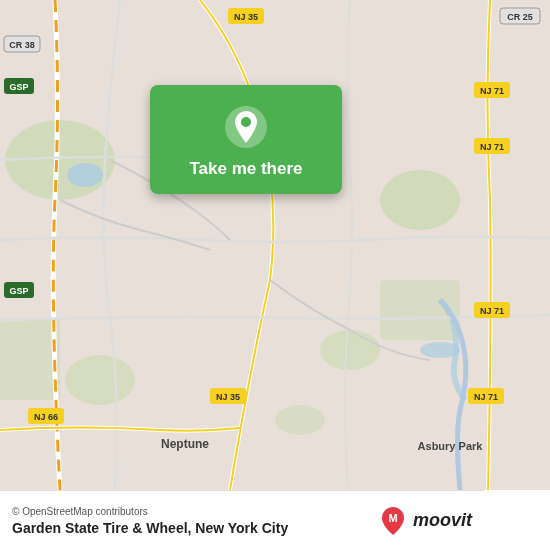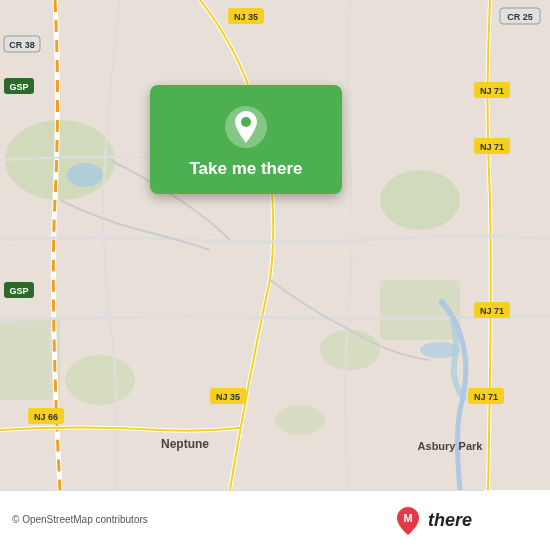--- a/index.html
+++ b/index.html
@@ -194,22 +194,23 @@
       <path d="M22 6 C16 6 11 11 11 17 C11 24 22 38 22 38 C22 38 33 24 33 17 C33 11 28 6 22 6 Z" fill="white"></path>
       <circle cx="22" cy="17" r="5" fill="#4CAF50"></circle>
     </svg>
     <span class="take-me-there-label">Take me there</span>
   </div>
 </div>
 
 <div id="bottom-bar">
   <div class="bottom-left">
     <span class="attribution-text">© OpenStreetMap contributors</span>
+    <span class="place-name">Garden State Tire &amp; Wheel, New York City</span>
   </div>
   <div class="moovit-logo">
 
     <svg class="moovit-icon" viewBox="0 0 32 32" xmlns="http://www.w3.org/2000/svg">
       <path d="M16 2 C10 2 5 7 5 13 C5 21 16 30 16 30 C16 30 27 21 27 13 C27 7 22 2 16 2Z" fill="#e63946"></path>
       <text x="16" y="17" text-anchor="middle" font-size="11" font-weight="900" fill="white" font-family="Arial">M</text>
     </svg>
-    <span class="moovit-text">there</span>
+    <span class="moovit-text">moovit</span>
   </div>
 </div>
 
 </body></html>

